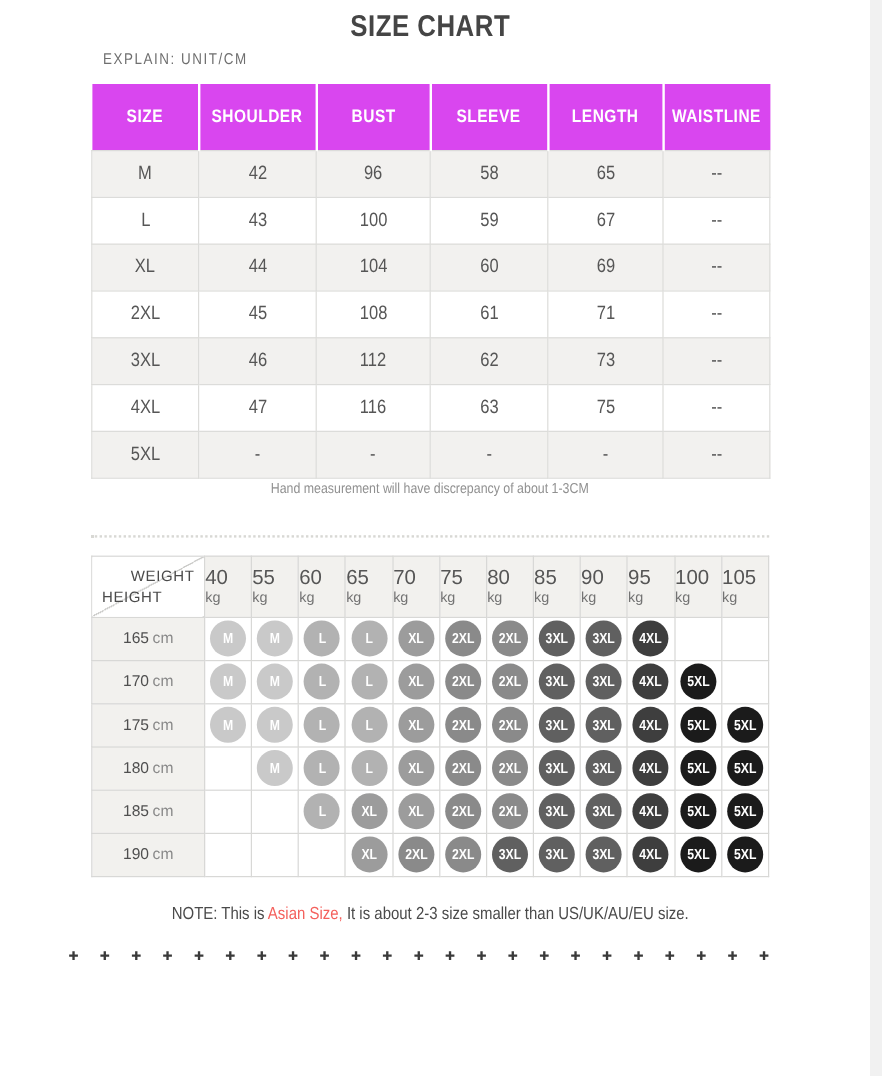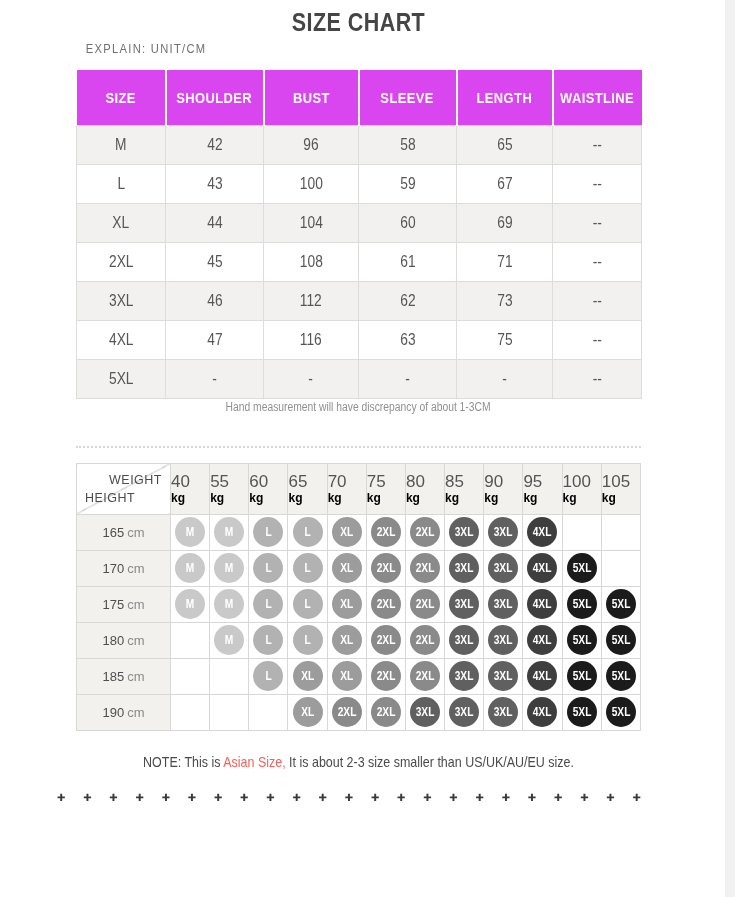--- a/index.html
+++ b/index.html
@@ -30,21 +30,21 @@
 
   
   .t2 { margin-top:15px; }
   .t2 th, .t2 td { border:1px solid #d8d8d6; padding:0; }
   .t2 thead th { height:51px; background:#f2f1ee; text-align:left; vertical-align:middle; }
   .corner-cell { background:#ffffff !important; position:relative;
     background-image:linear-gradient(to bottom right, transparent 49.4%, #c9c9c7 49.4%, #c9c9c7 50.6%, transparent 50.6%) !important; }
   .corner-weight { position:absolute; top:9px; right:8px; font-size:12.5px; font-weight:normal; color:#4a4a4a; letter-spacing:0.5px; }
   .corner-height { position:absolute; bottom:9px; left:8px; font-size:12.5px; font-weight:normal; color:#4a4a4a; letter-spacing:0.5px; }
   .weight-num { display:block; font-size:17px; line-height:19px; color:#555555; font-weight:normal; }
-  .weight-unit { display:block; font-size:12px; line-height:14px; color:#000000; font-weight:bold; }
+  .weight-unit { display:block; font-size:12px; line-height:14px; color:#737373; font-weight:normal; }
   .t2 tbody td { height:36px; text-align:center; vertical-align:middle; }
   .height-cell { background:#f2f1ee; }
   .height-num { font-size:13px; color:#4f4f4f; }
   .height-unit { font-size:13px; color:#8a8a8a; margin-left:3px; }
   .size-circle { width:30px; height:30px; border-radius:50%; margin:0 auto; display:flex; align-items:center; justify-content:center; }
   .size-circle span { color:#ffffff; font-size:12px; font-weight:bold; display:inline-block; transform:scaleX(0.85); white-space:nowrap; }
 
   .bottom-note { margin-top:22px; text-align:center; font-size:14.5px; line-height:18px; color:#4a4a4a; }
   .asian-red { color:#f4605c; }
 

